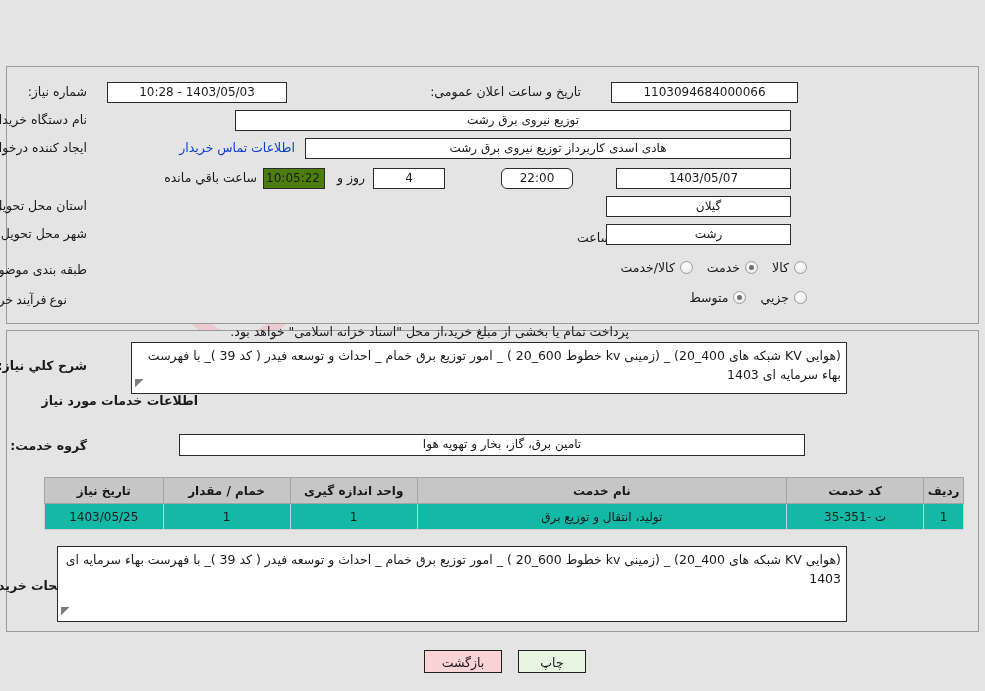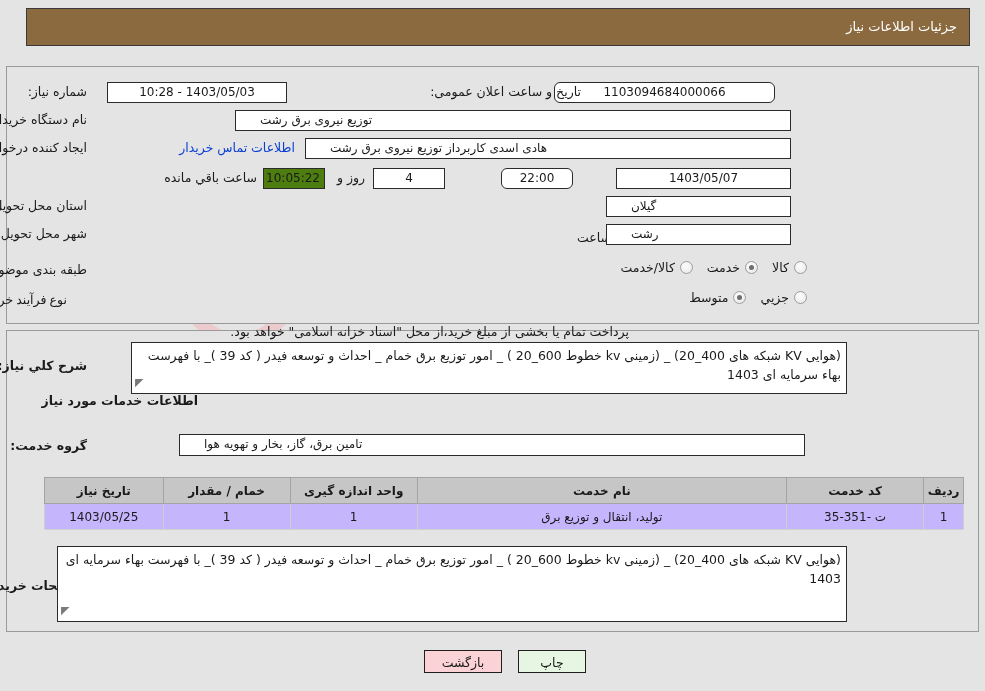--- a/index.html
+++ b/index.html
@@ -80,21 +80,21 @@
     height: 21px;
     line-height: 19px;
     font-size: 12px;
     padding: 0 4px;
     color: #1a1a1a;
     white-space: nowrap;
     overflow: hidden;
     z-index: 3;
   }
   .fld.ctr { text-align: center; }
-  .fld.rt  { text-align: left; padding-left: 24px; }
+  .fld.rt  { text-align: center; padding-left: 24px; }
   .fld.hl  { background: #4d7c0f; }
 
   .link {
     position: absolute;
     color: #0b3fd4;
     font-size: 12.5px;
     white-space: nowrap;
     cursor: pointer;
     z-index: 3;
   }
@@ -164,21 +164,21 @@
   .tbl th {
     background: #c6c6c6;
     border: 1px solid #a4a4a4;
     height: 26px;
     font-weight: bold;
     font-size: 12px;
     color: #1a1a1a;
     text-align: center;
   }
   .tbl td {
-    background: #c4b5fd;
+    background: #14b8a6;
     border: 1px solid #cfcfcf;
     height: 26px;
     text-align: center;
     color: #1a1a1a;
     font-size: 12px;
   }
 
   
   .btn {
     position: absolute;
@@ -201,28 +201,25 @@
 <div class="page">
 
   <div class="watermark">
     <svg class="wm-shield" width="118" height="112" viewBox="0 0 118 112">
       <path d="M59 4 L110 22 L110 58 Q110 92 59 108 Q8 92 8 58 L8 22 Z" fill="none" stroke="#eccacd" stroke-width="13"></path>
       <path d="M40 46 L58 46 L40 74 L58 74" fill="none" stroke="#eccacd" stroke-width="11"></path>
     </svg>
     <div class="wm-text">ArtaTender.net</div>
   </div>
 
-  <div class="titlebar">
-    <div class="titlebar-text">جزئیات اطلاعات نیاز</div>
-  </div>
 
   <div class="panel" id="panel-top"></div>
 
   <div class="lbl" style="right:898px; top:84px;">شماره نیاز:</div>
-  <div class="fld ctr" style="right:210px; top:82px; width:221px;border-radius:6px;">1103094684000066</div>
+  <div class="fld ctr" style="right:187px; top:82px; width:187px;">1103094684000066</div>
   <div class="lbl" style="right:404px; top:84px;">تاریخ و ساعت اعلان عمومی:</div>
   <div class="fld ctr" style="right:698px; top:82px; width:180px;">1403/05/03 - 10:28</div>
 
   <div class="lbl" style="right:898px; top:112px;">نام دستگاه خریدار:</div>
   <div class="fld rt" style="right:194px; top:110px; width:556px;">توزیع نیروی برق رشت</div>
 
   <div class="lbl" style="right:898px; top:140px;">ایجاد کننده درخواست:</div>
   <div class="fld rt" style="right:194px; top:138px; width:486px;">هادی  اسدی کاربرداز توزیع نیروی برق رشت</div>
   <div class="link" style="right:690px; top:140px;">اطلاعات تماس خریدار</div>
 

